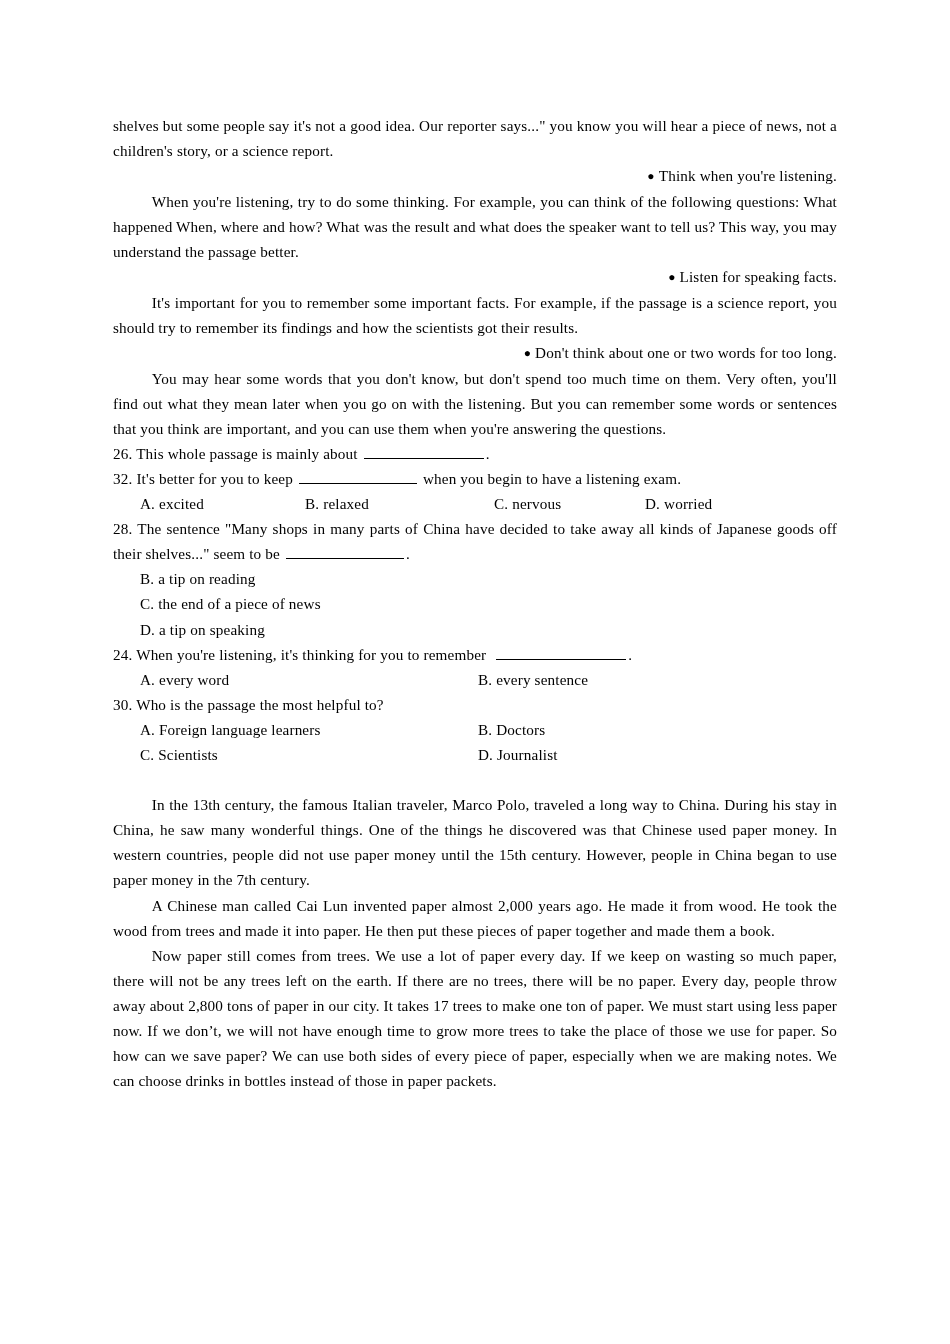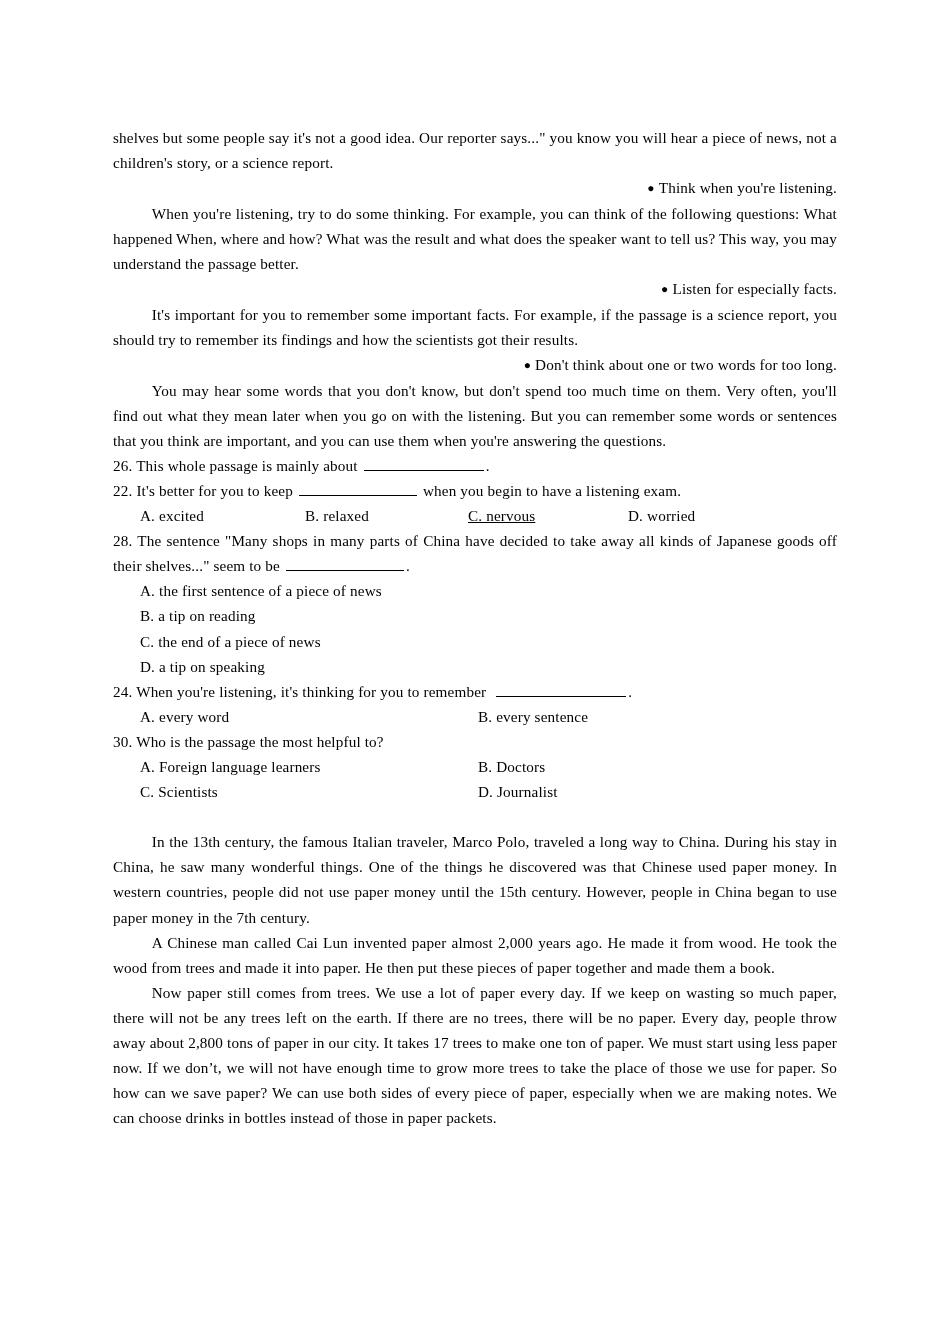--- a/index.html
+++ b/index.html
@@ -15,21 +15,20 @@
     color: #000000;
     overflow: hidden;
   }
   .page {
     position: relative;
     width: 950px;
     height: 1160px;
     background: #ffffff;
     box-sizing: border-box;
     padding: 113px 113px 0 113px;
-    margin-top: 12px;
   }
   .body-text {
     font-size: 15.2px;
     line-height: 25.1px;
     text-align: justify;
     text-justify: inter-word;
     margin: 0;
     letter-spacing: 0.01em;
   }
   
@@ -84,22 +83,22 @@
   }
   .opt {
     position: absolute;
     top: 0;
     white-space: nowrap;
   }
   
   .col-a { left: 27px; }
   .col-b2 { left: 365px; }
   .col-b4 { left: 192px; }
-  .col-c4 { left: 355px; text-decoration: underline; }
-  .col-d4 { left: 515px; }
+  .col-c4 { left: 381px; }
+  .col-d4 { left: 532px; }
 
   .opt-stack {
     padding-left: 27px;
     line-height: 25.1px;
   }
   .spacer-gap {
     height: 25px;
   }
   .trailing-dot { letter-spacing: 0; }
 </style>
@@ -109,57 +108,56 @@
 <div class="page">
 
   <p class="body-text para">shelves but some people say it's not a good idea. Our reporter says..." you know you will hear a piece of news, not a children's story, or a science report.</p>
 
   <div class="body-text bullet-line">
     <span class="bullet-dot">●</span><span>Think when you're listening.</span>
   </div>
   <p class="body-text para-indent">When you're listening, try to do some thinking. For example, you can think of the following questions: What happened When, where and how? What was the result and what does the speaker want to tell us? This way, you may understand the passage better.</p>
 
   <div class="body-text bullet-line">
-    <span class="bullet-dot">●</span><span>Listen for especially facts.</span>
+    <span class="bullet-dot">●</span><span>Listen for speaking facts.</span>
   </div>
   <p class="body-text para-indent">It's important for you to remember some important facts. For example, if the passage is a science report, you should try to remember its findings and how the scientists got their results.</p>
 
   <div class="body-text bullet-line">
     <span class="bullet-dot">●</span><span>Don't think about one or two words for too long.</span>
   </div>
   <p class="body-text para-indent">You may hear some words that you don't know, but don't spend too much time on them. Very often, you'll find out what they mean later when you go on with the listening. But you can remember some words or sentences that you think are important, and you can use them when you're answering the questions.</p>
 
   <div class="body-text question">
     <span>26.</span>
     <span>This whole passage is mainly about</span>
     <span class="blank blank-w1"></span><span class="trailing-dot">.</span>
   </div>
 
   <div class="body-text question">
-    <span>22.</span>
+    <span>32.</span>
     <span>It's better for you to keep</span>
     <span class="blank blank-w2"></span>
     <span>when you begin to have a listening exam.</span>
   </div>
   <div class="options body-text">
     <div class="opt-row">
       <span class="opt col-a">A. excited</span>
       <span class="opt col-b4">B. relaxed</span>
       <span class="opt col-c4">C. nervous</span>
       <span class="opt col-d4">D. worried</span>
     </div>
   </div>
 
   <div class="body-text question">
     <span>28.</span>
     <span>The sentence "Many shops in many parts of China have decided to take away all kinds of Japanese goods off their shelves..." seem to be</span>
     <span class="blank blank-w3"></span><span class="trailing-dot">.</span>
   </div>
   <div class="options body-text opt-stack">
-    <div>A. the first sentence of a piece of news</div>
     <div>B. a tip on reading</div>
     <div>C. the end of a piece of news</div>
     <div>D. a tip on speaking</div>
   </div>
 
   <div class="body-text question">
     <span>24.</span>
     <span>When you're listening, it's thinking for you to remember</span>
     &nbsp;<span class="blank blank-w4"></span><span class="trailing-dot">.</span>
   </div>

